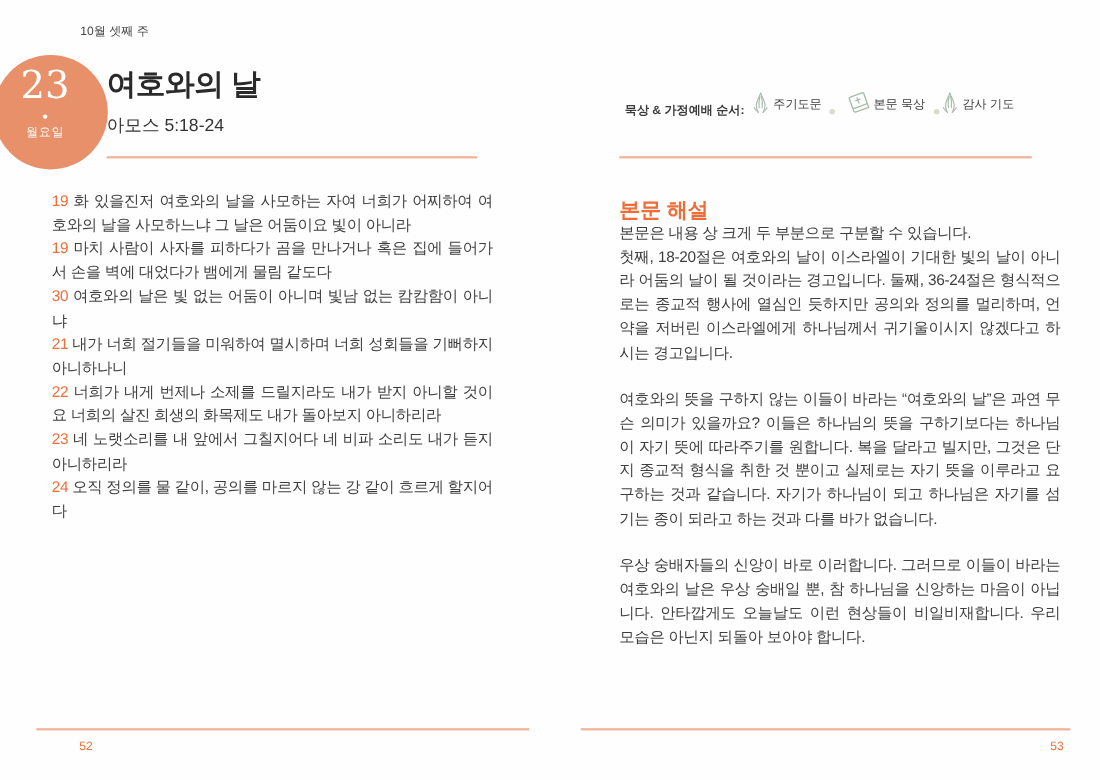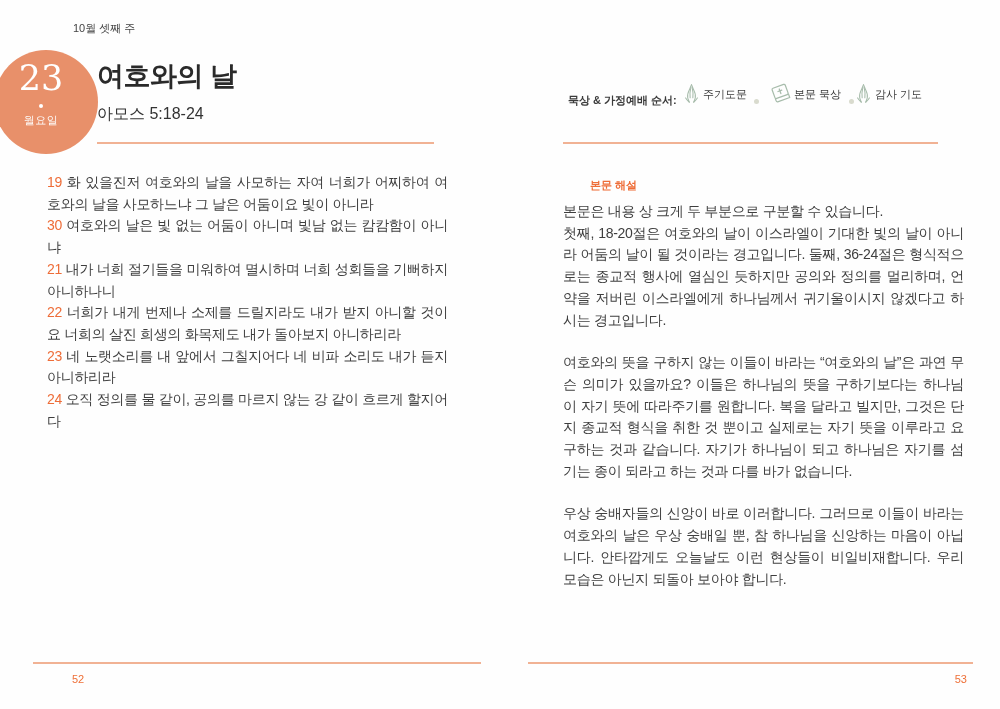--- a/index.html
+++ b/index.html
@@ -38,21 +38,21 @@
 
   svg.glyph{stroke:#a7bcab;fill:none;stroke-width:1.1;stroke-linecap:round;stroke-linejoin:round;}
 
   
   .scripture{position:absolute;left:47px;top:172px;width:401px;font-size:14px;line-height:21.7px;
              letter-spacing:-.3px;text-align:justify;}
   .verse{margin:0;}
   .vnum{color:#ee6d38;}
 
   
-  .commentary-heading{position:absolute;left:563px;top:178px;font-size:11px;font-weight:600;color:#ee6d38;margin-left:27px;}
+  .commentary-heading{position:absolute;left:563px;top:178px;font-size:19px;font-weight:600;color:#ee6d38;}
   .commentary{position:absolute;left:563px;top:201px;width:401px;font-size:14px;line-height:21.7px;
               letter-spacing:-.3px;text-align:justify;}
   .cpara{margin:0 0 21px 0;white-space:pre-line;}
 
   
   .pn{position:absolute;top:673px;font-size:11px;color:#ee7038;}
   .pn-left{left:38px;padding-left:34px;}
   .pn-right{right:33px;}
 </style>
 </head>
@@ -120,20 +120,21 @@
           <path d="M9.7 21 C8.2 19.6 6.9 18.5 5.9 16.6"></path>
           <path d="M14.3 21 C15.8 19.6 17.1 18.5 18.1 16.6"></path>
         </svg>
       </span>
       <span class="wlabel">감사 기도</span>
     </div>
   </div>
 
   <div class="scripture">
     <p class="verse"><span class="vnum">19</span> <span>화 있을진저 여호와의 날을 사모하는 자여 너희가 어찌하여 여호와의 날을 사모하느냐 그 날은 어둠이요 빛이 아니라</span></p>
+    <p class="verse"><span class="vnum">19</span> <span>마치 사람이 사자를 피하다가 곰을 만나거나 혹은 집에 들어가서 손을 벽에 대었다가 뱀에게 물림 같도다</span></p>
     <p class="verse"><span class="vnum">30</span> <span>여호와의 날은 빛 없는 어둠이 아니며 빛남 없는 캄캄함이 아니냐</span></p>
     <p class="verse"><span class="vnum">21</span> <span>내가 너희 절기들을 미워하여 멸시하며 너희 성회들을 기뻐하지 아니하나니</span></p>
     <p class="verse"><span class="vnum">22</span> <span>너희가 내게 번제나 소제를 드릴지라도 내가 받지 아니할 것이요 너희의 살진 희생의 화목제도 내가 돌아보지 아니하리라</span></p>
     <p class="verse"><span class="vnum">23</span> <span>네 노랫소리를 내 앞에서 그칠지어다 네 비파 소리도 내가 듣지 아니하리라</span></p>
     <p class="verse"><span class="vnum">24</span> <span>오직 정의를 물 같이, 공의를 마르지 않는 강 같이 흐르게 할지어다</span></p>
   </div>
 
   <div class="commentary-heading">본문 해설</div>
   <div class="commentary">
     <p class="cpara">본문은 내용 상 크게 두 부분으로 구분할 수 있습니다.

